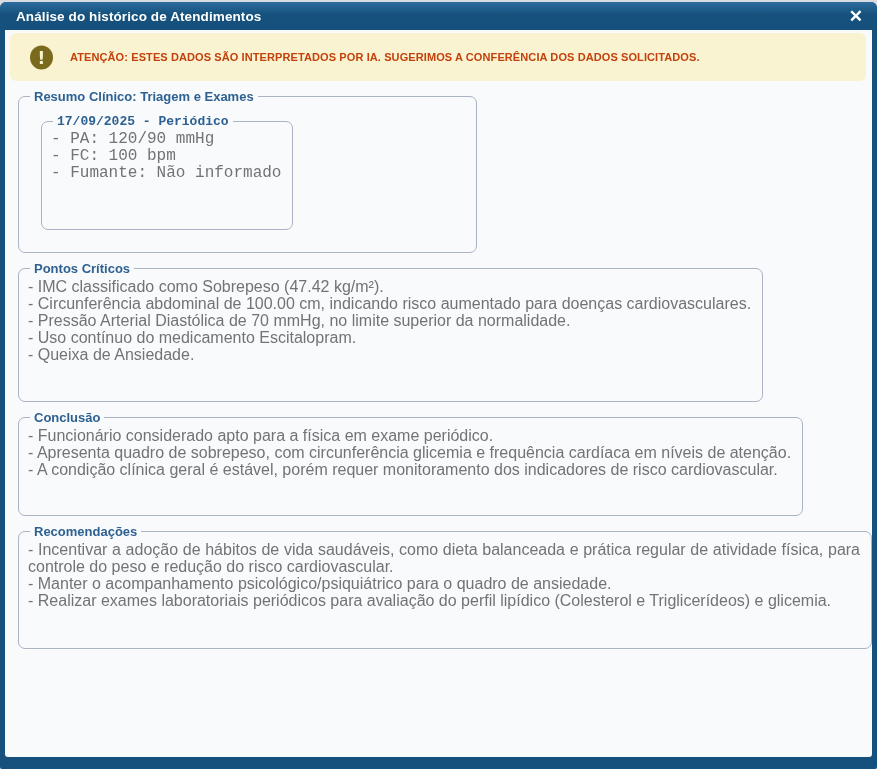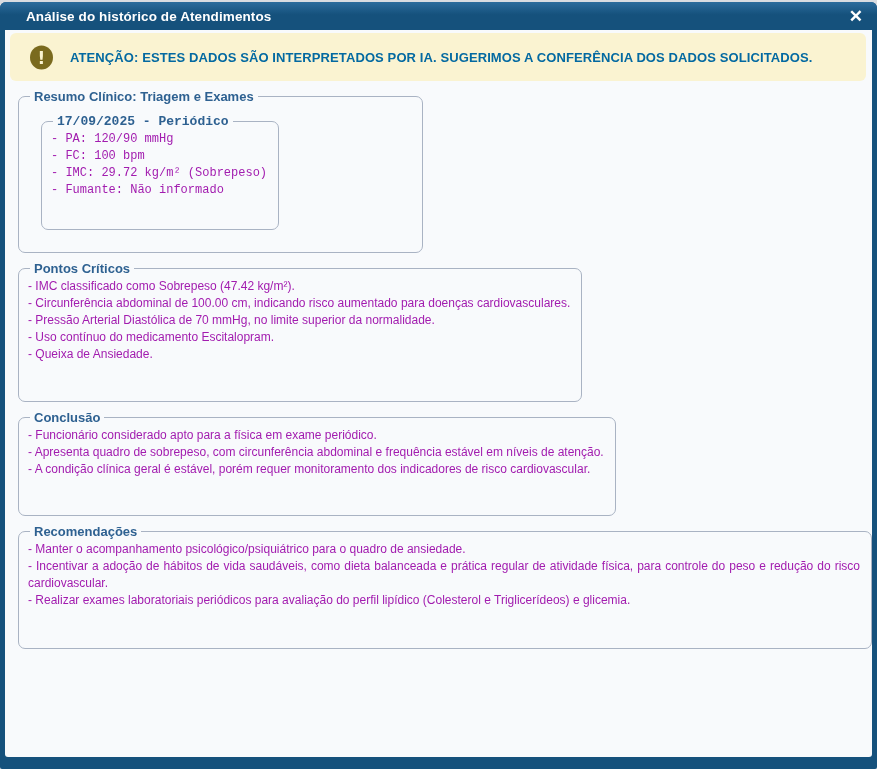--- a/index.html
+++ b/index.html
@@ -11,21 +11,21 @@
   }
   .dialog{
     position:absolute;left:0;right:0;top:2px;bottom:0;
     background:#15517C;
     border-radius:6px 6px 2px 2px;
     display:flex;flex-direction:column;
   }
   .titlebar{
     height:28px;flex:0 0 28px;
     display:flex;align-items:center;justify-content:space-between;
-    padding:0 12px 0 26px;
+    padding:0 12px 0 16px;
     background:linear-gradient(180deg,#2B6C9D 0%,#15517C 45%);
     border-radius:6px 6px 0 0;
     color:#ffffff;
   }
   .titlebar .title{font-size:13.5px;font-weight:700;letter-spacing:.1px;}
   .titlebar .close{
     font-size:17px;font-weight:700;line-height:1;cursor:pointer;
     padding:2px 2px;
   }
   .content{
@@ -47,39 +47,39 @@
   .warn-icon{
     flex:0 0 auto;
     width:23px;height:23px;border-radius:50%;
     background:#7A6A1E;color:#FAF3D1;
     display:flex;align-items:center;justify-content:center;
     font-size:17px;font-weight:900;
     transform:scaleY(1.05);
     font-family:"DejaVu Sans", sans-serif;
   }
   .warn-text{
-    color:#0369a1;font-size:13px;font-weight:700;letter-spacing:.1px;
+    color:#c2410c;font-size:11px;font-weight:700;letter-spacing:.1px;
     padding-right:10px;
   }
   fieldset.fs{
     border:1px solid #A9B3C3;
     border-radius:7px;
     margin:8px 0 0 13px;
     padding:2px 11px 10px 9px;
     box-sizing:border-box;
     min-inline-size:0;
   }
   fieldset.fs legend{
     color:#2E6191;font-weight:700;font-size:13px;
     padding:0 4px;margin-left:2px;
   }
   .item{
-    font-size:12px;line-height:17px;color:#a21caf;
+    font-size:16px;line-height:17px;color:#737373;
   }
-  .fs1{width:405px;min-height:164px;margin-top:3px;}
+  .fs1{width:459px;min-height:164px;margin-top:3px;}
   .inner{
     width:fit-content;
     margin:12px auto 0 auto;
     min-height:116px;
     padding:2px 13px 12px 11px;
     font-family:Liberation Mono, monospace;
   }
   .inner .item{white-space:nowrap;}
   .fit{width:fit-content;}
   .fit .item{white-space:nowrap;}
@@ -104,42 +104,41 @@
       <span class="warn-icon">!</span>
       <span class="warn-text">ATENÇÃO: ESTES DADOS SÃO INTERPRETADOS POR IA. SUGERIMOS A CONFERÊNCIA DOS DADOS SOLICITADOS.</span>
     </div>
 
     <fieldset class="fs fs1">
       <legend>Resumo Clínico: Triagem e Exames</legend>
       <fieldset class="fs inner">
         <legend>17/09/2025 - Periódico</legend>
         <div class="item">- PA: 120/90 mmHg</div>
         <div class="item">- FC: 100 bpm</div>
-        <div class="item">- IMC: 29.72 kg/m² (Sobrepeso)</div>
         <div class="item">- Fumante: Não informado</div>
       </fieldset>
     </fieldset>
 
     <fieldset class="fs fit fs-pontos">
       <legend>Pontos Críticos</legend>
       <div class="item">- IMC classificado como Sobrepeso (47.42 kg/m²).</div>
       <div class="item">- Circunferência abdominal de 100.00 cm, indicando risco aumentado para doenças cardiovasculares.</div>
       <div class="item">- Pressão Arterial Diastólica de 70 mmHg, no limite superior da normalidade.</div>
       <div class="item">- Uso contínuo do medicamento Escitalopram.</div>
       <div class="item">- Queixa de Ansiedade.</div>
     </fieldset>
 
     <fieldset class="fs fit fs-conclusao">
       <legend>Conclusão</legend>
       <div class="item">- Funcionário considerado apto para a física em exame periódico.</div>
-      <div class="item">- Apresenta quadro de sobrepeso, com circunferência abdominal e frequência estável em níveis de atenção.</div>
+      <div class="item">- Apresenta quadro de sobrepeso, com circunferência glicemia e frequência cardíaca em níveis de atenção.</div>
       <div class="item">- A condição clínica geral é estável, porém requer monitoramento dos indicadores de risco cardiovascular.</div>
     </fieldset>
 
     <fieldset class="fs fs-recom">
       <legend>Recomendações</legend>
+      <div class="item">- Incentivar a adoção de hábitos de vida saudáveis, como dieta balanceada e prática regular de atividade física, para controle do peso e redução do risco cardiovascular.</div>
       <div class="item">- Manter o acompanhamento psicológico/psiquiátrico para o quadro de ansiedade.</div>
-      <div class="item">- Incentivar a adoção de hábitos de vida saudáveis, como dieta balanceada e prática regular de atividade física, para controle do peso e redução do risco cardiovascular.</div>
       <div class="item">- Realizar exames laboratoriais periódicos para avaliação do perfil lipídico (Colesterol e Triglicerídeos) e glicemia.</div>
     </fieldset>
 
   </div>
 </div>
 
 </body></html>

